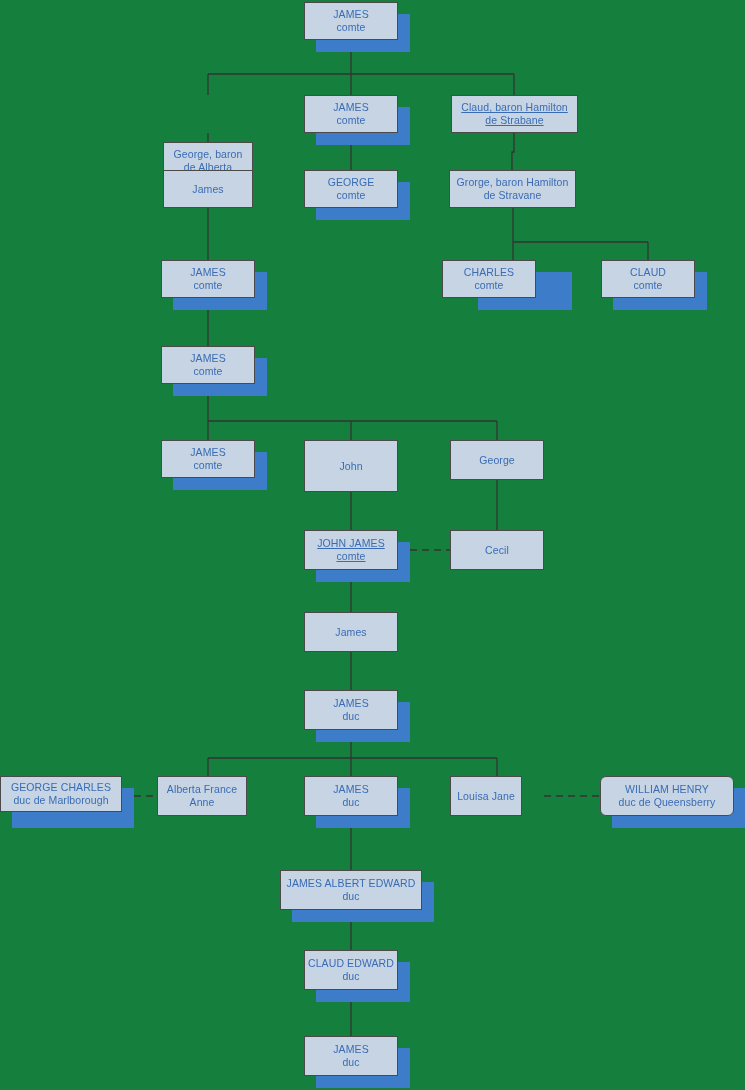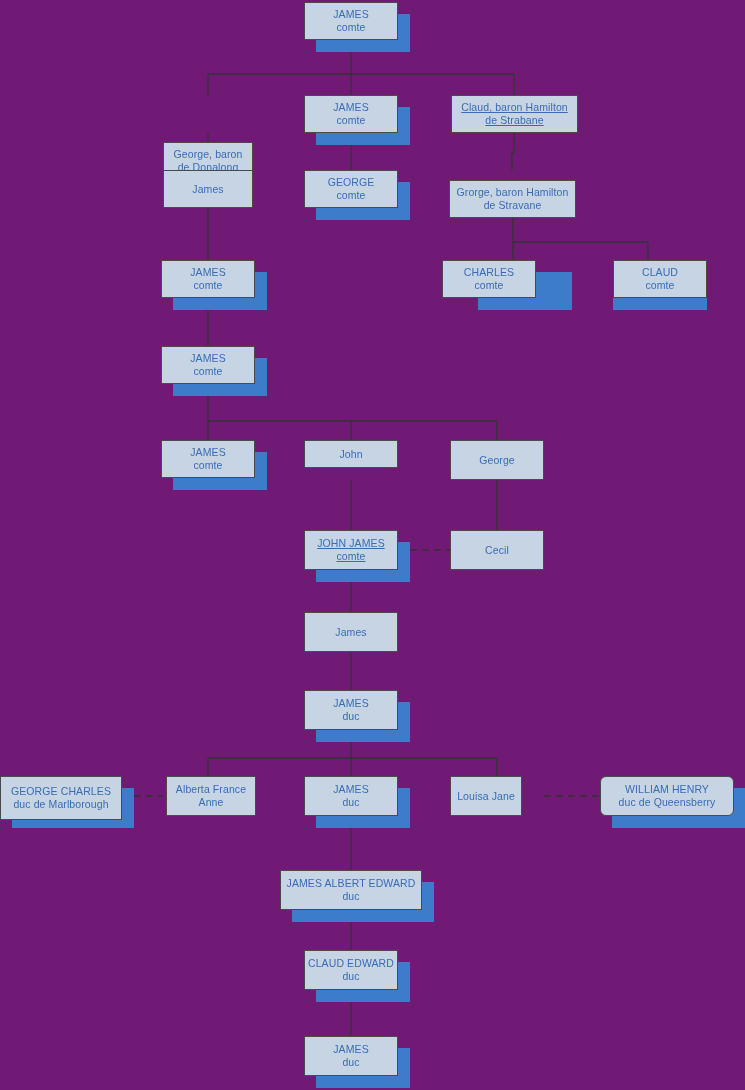--- a/index.html
+++ b/index.html
@@ -8,21 +8,21 @@
     padding: 0;
     background: #ffffff;
   }
   body {
     font-family: "Liberation Sans", sans-serif;
   }
   #tree-canvas {
     position: relative;
     width: 745px;
     height: 1090px;
-    background: #701a75;
+    background: #15803d;
     overflow: hidden;
   }
   
   #edge-layer {
     position: absolute;
     left: 0;
     top: 0;
     width: 745px;
     height: 1090px;
     z-index: 1;
@@ -127,69 +127,69 @@
   </svg>
 
   <div id="node-layer">
       <div class="node-shadow" style="left: 316px; top: 14px; width: 94px; height: 38px;"></div>
       <div class="node-box" style="left: 304px; top: 2px; width: 94px; height: 38px;">
         <span class="node-line1">JAMES</span>
         <span class="node-line2">comte</span>
       </div>
       <div class="node-box" style="left: 163px; top: 95px; width: 90px; height: 38px; margin-top: 47px;">
         <span class="node-line1">George, baron</span>
-        <span class="node-line2">de Donalong</span>
+        <span class="node-line2">de Alberta</span>
       </div>
       <div class="node-shadow" style="left: 316px; top: 107px; width: 94px; height: 38px;"></div>
       <div class="node-box" style="left: 304px; top: 95px; width: 94px; height: 38px;">
         <span class="node-line1">JAMES</span>
         <span class="node-line2">comte</span>
       </div>
       <div class="node-box" style="left: 451px; top: 95px; width: 127px; height: 38px; text-decoration: underline;">
         <span class="node-line1">Claud, baron Hamilton</span>
         <span class="node-line2">de Strabane</span>
       </div>
       <div class="node-box" style="left: 163px; top: 170px; width: 90px; height: 38px;">
         <span class="node-line1">James</span>
       </div>
       <div class="node-shadow" style="left: 316px; top: 182px; width: 94px; height: 38px;"></div>
       <div class="node-box" style="left: 304px; top: 170px; width: 94px; height: 38px;">
         <span class="node-line1">GEORGE</span>
         <span class="node-line2">comte</span>
       </div>
-      <div class="node-box" style="left: 449px; top: 170px; width: 127px; height: 38px; margin-top: 10px;">
+      <div class="node-box" style="left: 449px; top: 170px; width: 127px; height: 38px;">
         <span class="node-line1">Grorge, baron Hamilton</span>
         <span class="node-line2">de Stravane</span>
       </div>
       <div class="node-shadow" style="left: 173px; top: 272px; width: 94px; height: 38px;"></div>
       <div class="node-box" style="left: 161px; top: 260px; width: 94px; height: 38px;">
         <span class="node-line1">JAMES</span>
         <span class="node-line2">comte</span>
       </div>
       <div class="node-shadow" style="left: 478px; top: 272px; width: 94px; height: 38px;"></div>
       <div class="node-box" style="left: 442px; top: 260px; width: 94px; height: 38px;">
         <span class="node-line1">CHARLES</span>
         <span class="node-line2">comte</span>
       </div>
       <div class="node-shadow" style="left: 613px; top: 272px; width: 94px; height: 38px;"></div>
-      <div class="node-box" style="left: 601px; top: 260px; width: 94px; height: 38px; margin-left: 12px;">
+      <div class="node-box" style="left: 601px; top: 260px; width: 94px; height: 38px;">
         <span class="node-line1">CLAUD</span>
         <span class="node-line2">comte</span>
       </div>
       <div class="node-shadow" style="left: 173px; top: 358px; width: 94px; height: 38px;"></div>
       <div class="node-box" style="left: 161px; top: 346px; width: 94px; height: 38px;">
         <span class="node-line1">JAMES</span>
         <span class="node-line2">comte</span>
       </div>
       <div class="node-shadow" style="left: 173px; top: 452px; width: 94px; height: 38px;"></div>
       <div class="node-box" style="left: 161px; top: 440px; width: 94px; height: 38px;">
         <span class="node-line1">JAMES</span>
         <span class="node-line2">comte</span>
       </div>
-      <div class="node-box" style="left: 304px; top: 440px; width: 94px; height: 28px; text-align: right;">
+      <div class="node-box" style="left: 304px; top: 440px; width: 94px; height: 52px; text-align: right;">
         <span class="node-line1">John</span>
       </div>
       <div class="node-box" style="left: 450px; top: 440px; width: 94px; height: 40px;">
         <span class="node-line1">George</span>
       </div>
       <div class="node-shadow" style="left: 316px; top: 542px; width: 94px; height: 40px;"></div>
       <div class="node-box" style="left: 304px; top: 530px; width: 94px; height: 40px; text-decoration: underline;">
         <span class="node-line1">JOHN JAMES</span>
         <span class="node-line2">comte</span>
       </div>
@@ -198,25 +198,25 @@
       </div>
       <div class="node-box" style="left: 304px; top: 612px; width: 94px; height: 40px;">
         <span class="node-line1">James</span>
       </div>
       <div class="node-shadow" style="left: 316px; top: 702px; width: 94px; height: 40px;"></div>
       <div class="node-box" style="left: 304px; top: 690px; width: 94px; height: 40px;">
         <span class="node-line1">JAMES</span>
         <span class="node-line2">duc</span>
       </div>
       <div class="node-shadow" style="left: 12px; top: 788px; width: 122px; height: 40px;"></div>
-      <div class="node-box" style="left: 0px; top: 776px; width: 122px; height: 44px;">
+      <div class="node-box" style="left: 0px; top: 776px; width: 122px; height: 36px;">
         <span class="node-line1">GEORGE CHARLES</span>
         <span class="node-line2">duc de Marlborough</span>
       </div>
-      <div class="node-box" style="left: 166px; top: 776px; width: 90px; height: 40px;">
+      <div class="node-box" style="left: 157px; top: 776px; width: 90px; height: 40px;">
         <span class="node-line1">Alberta France</span>
         <span class="node-line2">Anne</span>
       </div>
       <div class="node-shadow" style="left: 316px; top: 788px; width: 94px; height: 40px;"></div>
       <div class="node-box" style="left: 304px; top: 776px; width: 94px; height: 40px;">
         <span class="node-line1">JAMES</span>
         <span class="node-line2">duc</span>
       </div>
       <div class="node-box" style="left: 450px; top: 776px; width: 72px; height: 40px;">
         <span class="node-line1">Louisa Jane</span>

